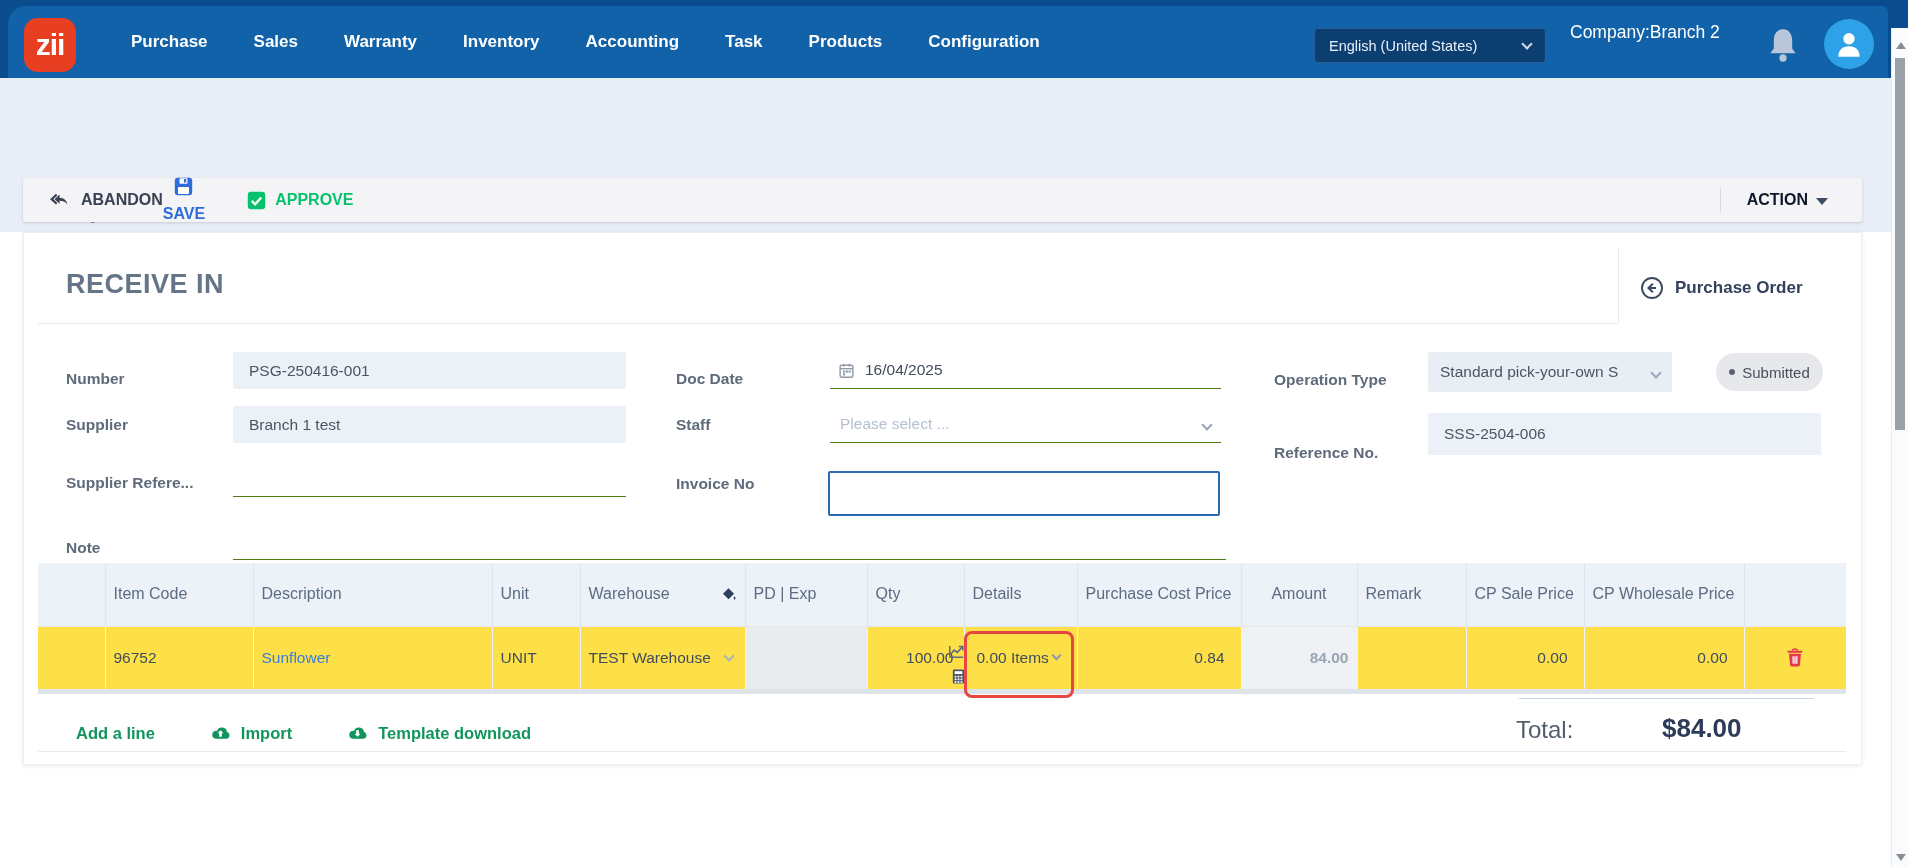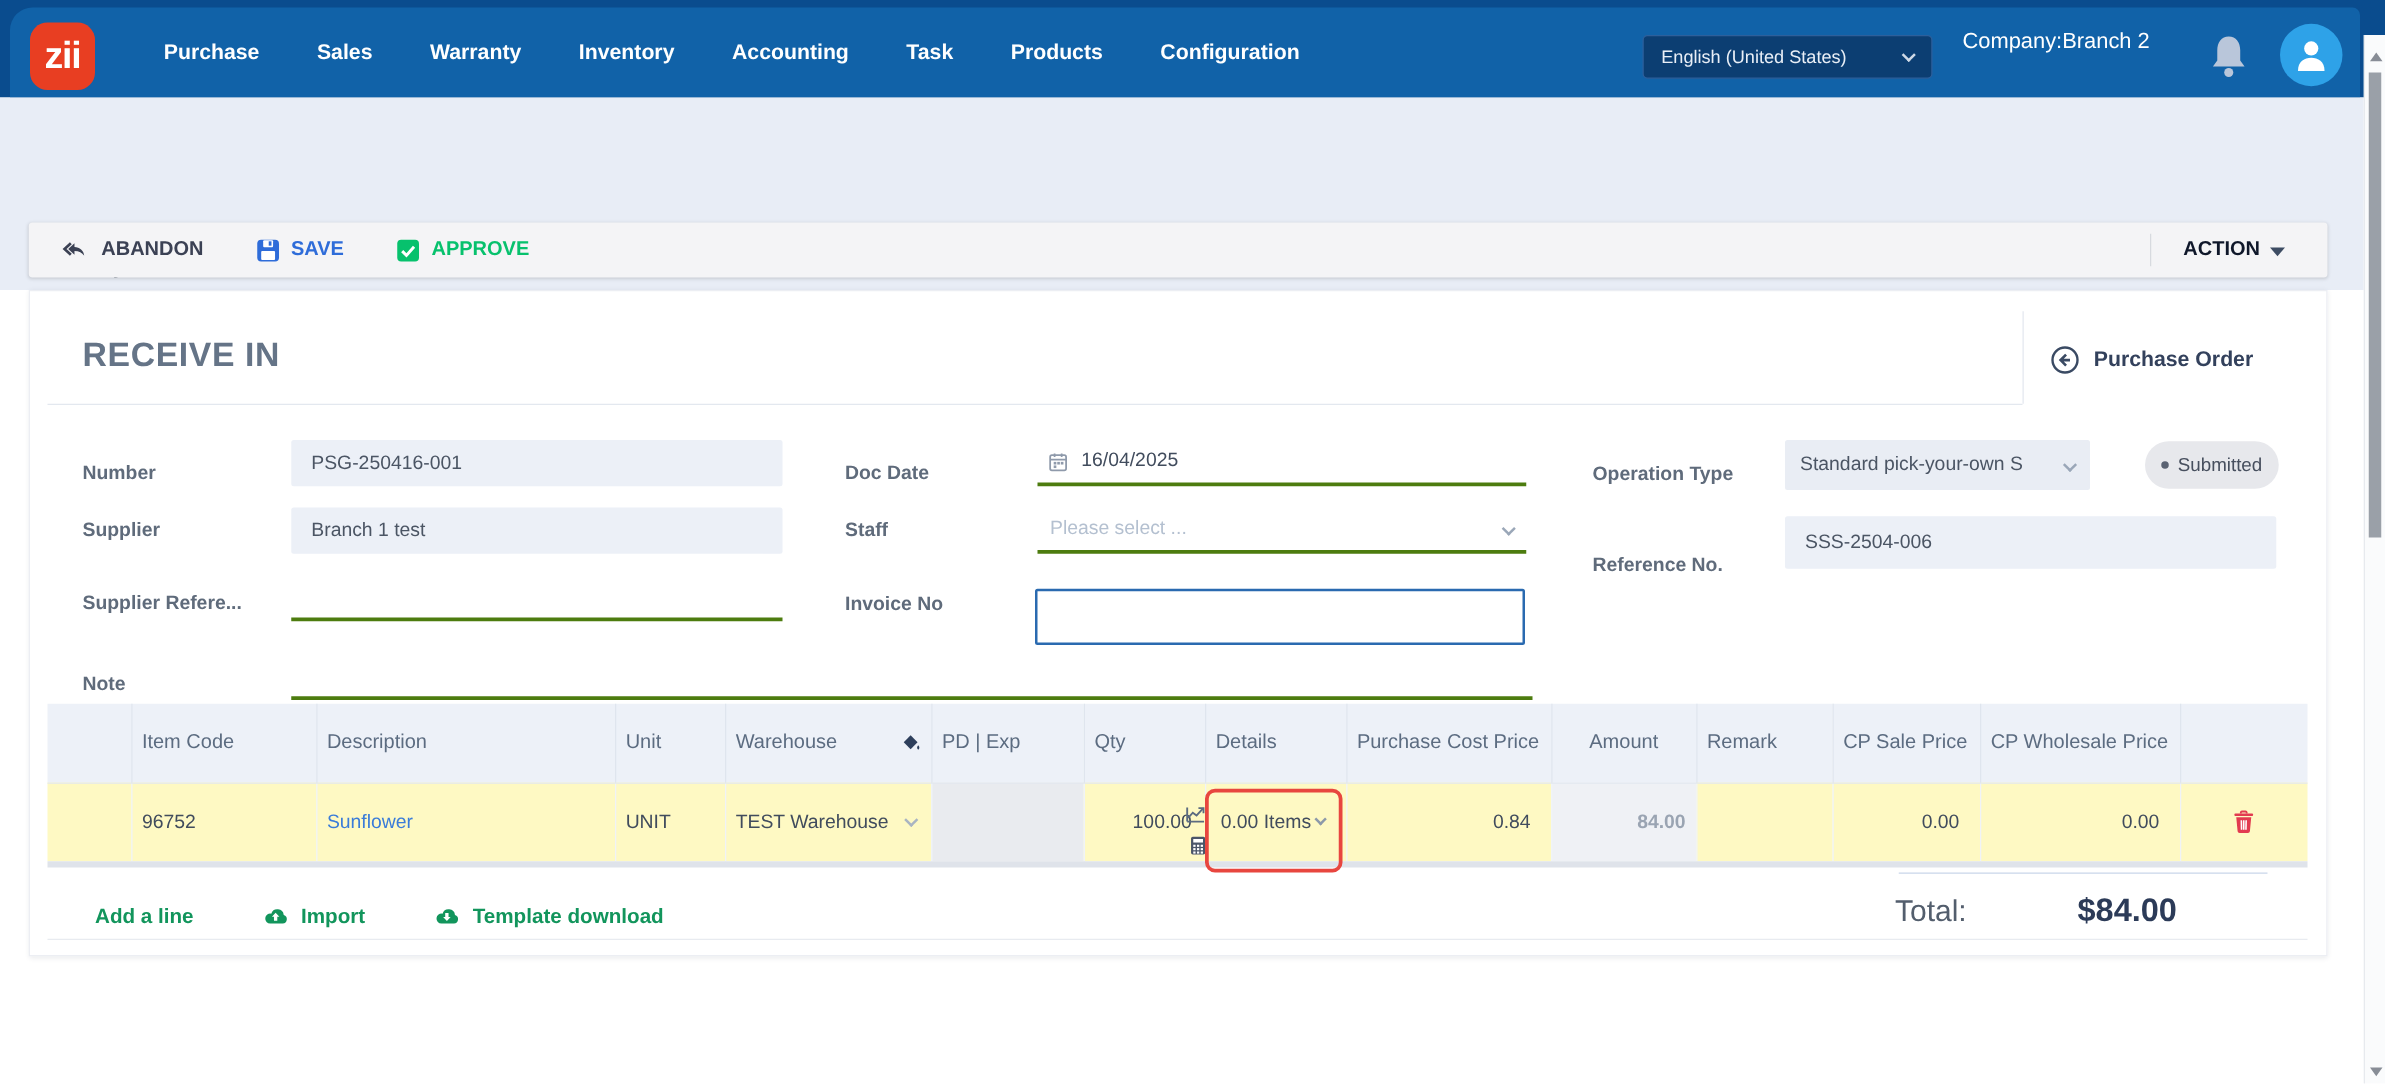--- a/index.html
+++ b/index.html
@@ -32,60 +32,60 @@
   .band{ position:absolute; left:0; top:78px; width:1891px; height:154px; background:#e8edf6; }
   .breadcrumb{ position:absolute; left:22px; top:124px; font-size:19px; color:#707a89; display:flex; gap:10px; }
   .breadcrumb .lnk{ color:#3377d4; cursor:pointer; }
   .breadcrumb .sep{ color:#9aa3b2; }
   .breadcrumb .cur{ color:#4b5563; }
   
   .toolbar{ position:absolute; left:23px; top:178px; width:1839px; height:44px; background:#f4f4f6;
     border-radius:3px; box-shadow:0 1px 3px rgba(0,0,0,.15); display:flex; align-items:center; }
   .tbtn{ display:flex; align-items:center; gap:9px; font-size:16px; font-weight:bold; cursor:pointer; }
   .tbtn.abandon{ margin-left:25px; color:#3b4154; }
-  .tbtn.save{ margin-left:42px; color:#2e6cd9; }
+  .tbtn.save{ color:#2e6cd9;flex-direction:column; }
   .tbtn.approve{ margin-left:42px; color:#07c16d; }
   .t-right{ margin-left:auto; display:flex; align-items:center; height:100%; }
   .t-divider{ width:1px; height:26px; background:#d7dadf; }
   .action{ display:flex; align-items:center; gap:8px; color:#0f172a; font-size:16px;
     font-weight:bold; padding:0 34px 0 26px; cursor:pointer; }
   .caret{ width:0; height:0; border-left:6px solid transparent; border-right:6px solid transparent;
     border-top:7px solid #3d4c63; margin-top:2px; }
   
   .card{ position:absolute; left:23px; top:232px; width:1839px; height:533px; background:#ffffff;
     border:1px solid #eceef3; box-shadow:0 1px 4px rgba(40,50,70,.10); }
   .card-title{ position:absolute; left:42px; top:36px; font-size:27px; font-weight:bold;
     color:#657487; letter-spacing:.5px; }
   .title-rule{ position:absolute; left:14px; top:90px; width:1580px; height:1px; background:#e3e8ef; }
   .po-divider{ position:absolute; left:1594px; top:16px; width:1px; height:74px; background:#e3e8ef; }
   .po{ position:absolute; left:1616px; top:43px; display:flex; align-items:center; gap:11px;
     color:#33415c; font-size:17px; font-weight:600; cursor:pointer; }
   
   .flabel{ position:absolute; color:#5f6b7b; font-size:15.5px; font-weight:600; }
   .ro-field{ position:absolute; background:#ecf0f7; border-radius:2px; color:#4b5564; font-size:15.5px;
     display:flex; align-items:center; padding:0 16px; }
-  .uline{ position:absolute; border-bottom:3px solid #4d7c0f; display:flex; align-items:center;
+  .uline{ position:absolute; border-bottom:1px solid #4d7c0f; display:flex; align-items:center;
     color:#414c5d; font-size:15.5px; }
   .placeholder{ color:#b4c0d0; }
   .sel-chev{ margin-left:auto; }
   .sel-chev .chev{ border-color:#9aa7b8; }
   .invoice{ position:absolute; background:#fff; border:2px solid #2a6ab0; border-radius:2px; }
   .pill{ position:absolute; background:#e7e8ec; border-radius:19px; color:#474f5e; font-size:15px;
     display:flex; align-items:center; justify-content:center; gap:7px; }
   .pill .dot{ width:6px; height:6px; border-radius:50%; background:#5a6272; }
   .op-select{ position:absolute; background:#e9edf4; border-radius:2px; color:#4b5564; font-size:15.5px;
     display:flex; align-items:center; padding:0 12px; overflow:hidden; }
   .op-select .txt{ flex:1; white-space:nowrap; overflow:hidden; }
   
   .tablewrap{ position:absolute; left:14px; top:330px; width:1808px; }
   table{ border-collapse:collapse; table-layout:fixed; width:1808px; }
   th{ background:#edf1f8; color:#5c6c81; font-size:16px; font-weight:normal; text-align:left;
     height:63px; padding:0 8px; border-right:1px solid #dfe5ee; border-bottom:1px solid #e2e7f0; }
   th:last-child{ border-right:none; }
-  td{ height:63px; font-size:15.5px; color:#414c5d; padding:0 8px; background:#fef9c3;
+  td{ height:63px; font-size:15.5px; color:#414c5d; padding:0 8px; background:#fde047;
     border-right:1px solid #f0f3f7; }
   td:last-child{ border-right:none; }
   .num{ text-align:right; padding-right:16px; }
   .qty-cell{ text-align:right; padding-right:10px; }
   td.dis{ background:#e9ebef; }
   td.amount{ background:#eff1f5; color:#9aa4b2; text-align:right; font-weight:600; }
   .desc-link{ color:#3a7cd9; cursor:pointer; }
   .wh-cell{ display:flex; align-items:center; }
   .wh-cell .chev{ border-color:#a9b4c2; margin-left:14px; }
   .details-inner{ display:flex; align-items:center; gap:4px; padding-left:4px; }

